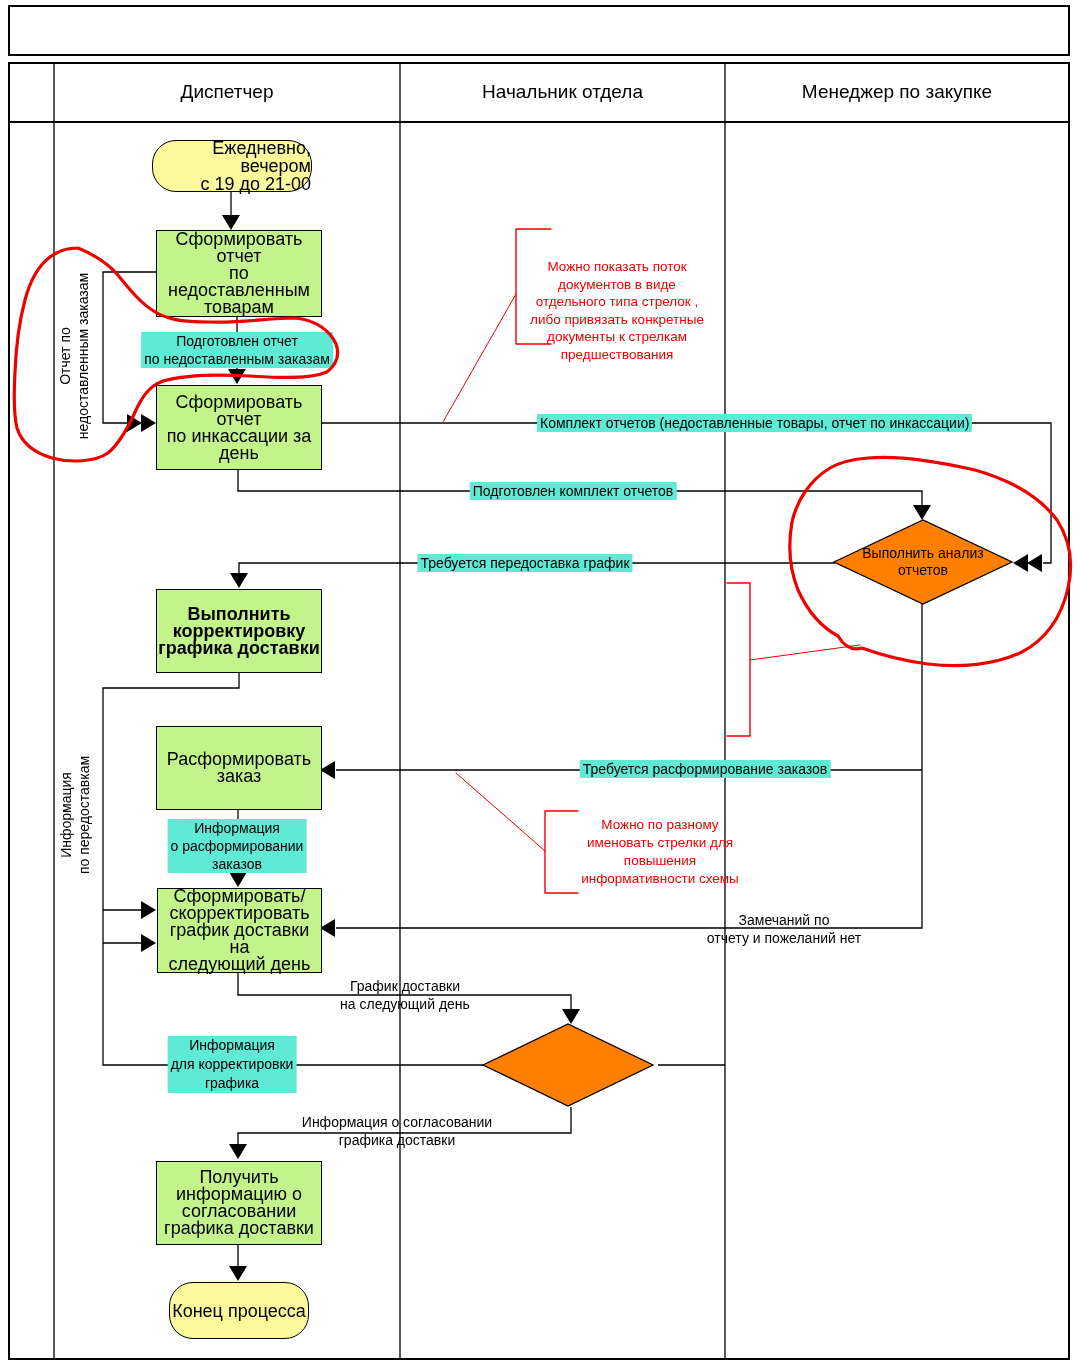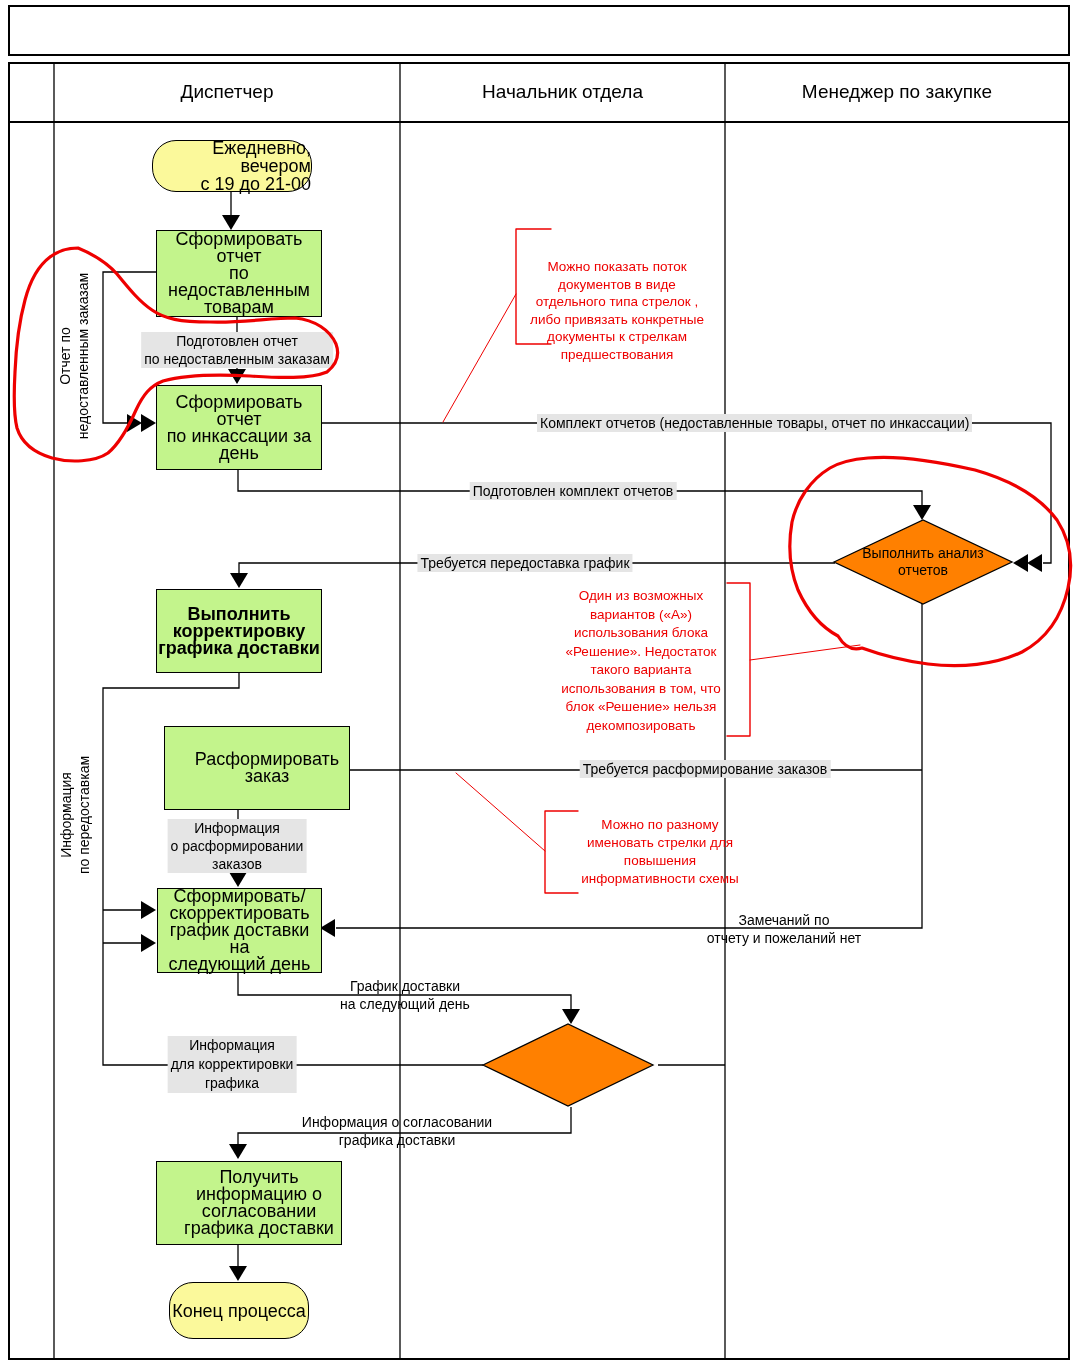--- a/index.html
+++ b/index.html
@@ -27,21 +27,21 @@
     display:flex;align-items:center;justify-content:center;text-align:right;
     font-size:18px;line-height:18px;z-index:2;
   }
   .diamond-label{
     display:flex;align-items:center;justify-content:center;text-align:center;
     font-size:14px;line-height:17px;z-index:2;
   }
   .lbl{
     font-size:14px;line-height:18px;text-align:center;z-index:2;
   }
-  .lbl.bg{background:#e5e5e5;padding:0 3px;}
+  .lbl.bg{background:#5eead4;padding:0 3px;}
   .lbl.cx{transform:translateX(-50%);}
   .rot{
     transform:translate(-50%,-50%) rotate(-90deg);
     font-size:14px;line-height:17.5px;text-align:center;z-index:2;
   }
   .note{
     color:var(--red);font-size:13.5px;text-align:center;z-index:2;
     transform:translateX(-50%);
   }
   #note-arrow-style{line-height:17.5px;}
@@ -122,30 +122,30 @@
 по инкассации за
 день</div>
 
   <div class="abs diamond-label pre" style="left:846px;top:540px;width:154px;height:44px;">Выполнить анализ
 отчетов</div>
 
   <div class="abs task pre" style="left:156px;top:589px;width:164px;height:82px;font-weight:bold;">Выполнить
 корректировку
 графика доставки</div>
 
-  <div class="abs task pre" style="left:164px;top:726px;width:164px;height:82px;padding-left:20px;">Расформировать
+  <div class="abs task pre" style="left:156px;top:726px;width:164px;height:82px;">Расформировать
 заказ</div>
 
   <div class="abs task pre" style="left:157px;top:888px;width:163px;height:83px;">Сформировать/
 скорректировать
 график доставки на
 следующий день</div>
 
 
-  <div class="abs task pre" style="left:156px;top:1161px;width:164px;height:82px;padding-left:20px;">Получить
+  <div class="abs task pre" style="left:156px;top:1161px;width:164px;height:82px;">Получить
 информацию о
 согласовании
 графика доставки</div>
 
   <div class="abs event pre" style="left:169px;top:1282px;width:138px;height:55px;">Конец процесса</div>
 
   <div class="abs rot pre" style="left:74px;top:356px;width:215px;">Отчет по
 недоставленным заказам</div>
   <div class="abs rot pre" style="left:75px;top:815px;width:175px;">Информация
 по передоставкам</div>
@@ -168,28 +168,20 @@
 графика</div>
   <div class="abs lbl cx pre" style="left:397px;top:1113px;">Информация о согласовании
 графика доставки</div>
 
   <div id="note-arrow-style" class="abs note pre" style="left:617px;top:234px;margin-top:24px;">Можно показать поток
 документов в виде
 отдельного типа стрелок ,
 либо привязать конкретные
 документы к стрелкам
 предшествования</div>
-  <div id="note-decision-block" class="abs note pre" style="left:641px;top:587px;">Один из возможных
-вариантов («А»)
-использования блока
-«Решение». Недостаток
-такого варианта
-использования в том, что
-блок «Решение» нельзя
-декомпозировать</div>
   <div id="note-arrow-naming" class="abs note pre" style="left:660px;top:816px;">Можно по разному
 именовать стрелки для
 повышения
 информативности схемы</div>
 
   <svg class="layer-red" width="1080" height="1365" viewBox="0 0 1080 1365">
     <g fill="none" style="stroke:var(--red)" stroke-linecap="round" stroke-linejoin="round">
       <path stroke-width="3.2" d="M78,248 C95,255 108,264 117,274 C130,290 140,302 152,310
                C165,319 180,322 210,322 C245,323 268,318 295,318
                C315,320 330,330 336,344 C340,355 337,364 327,372

